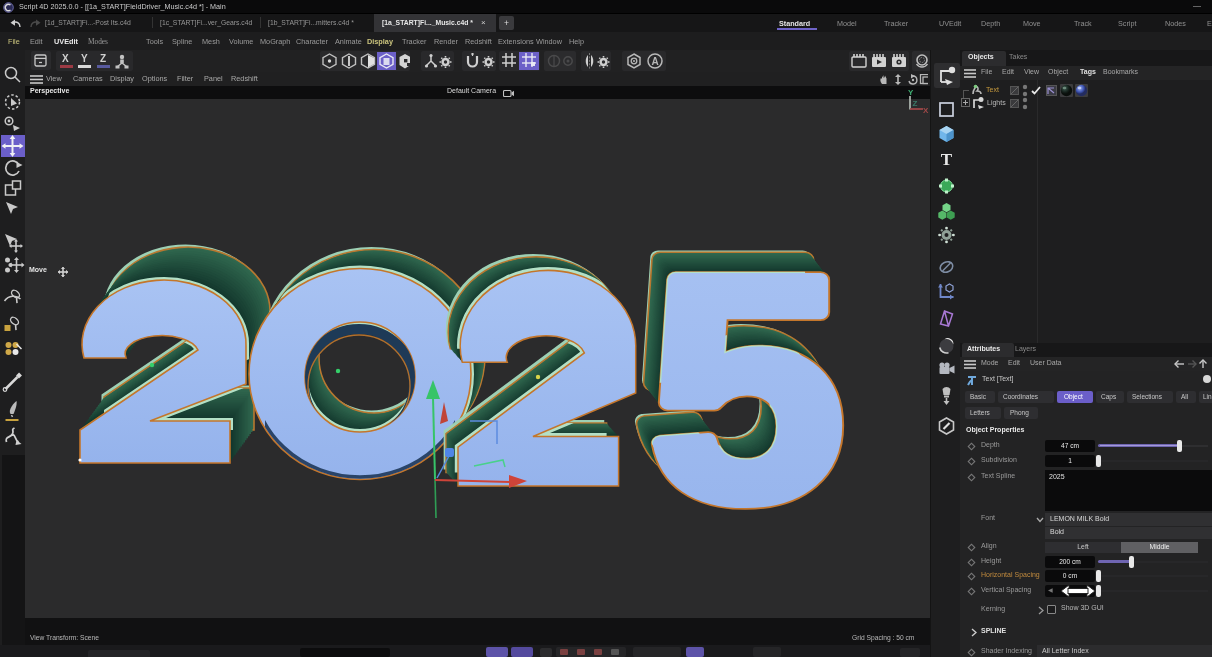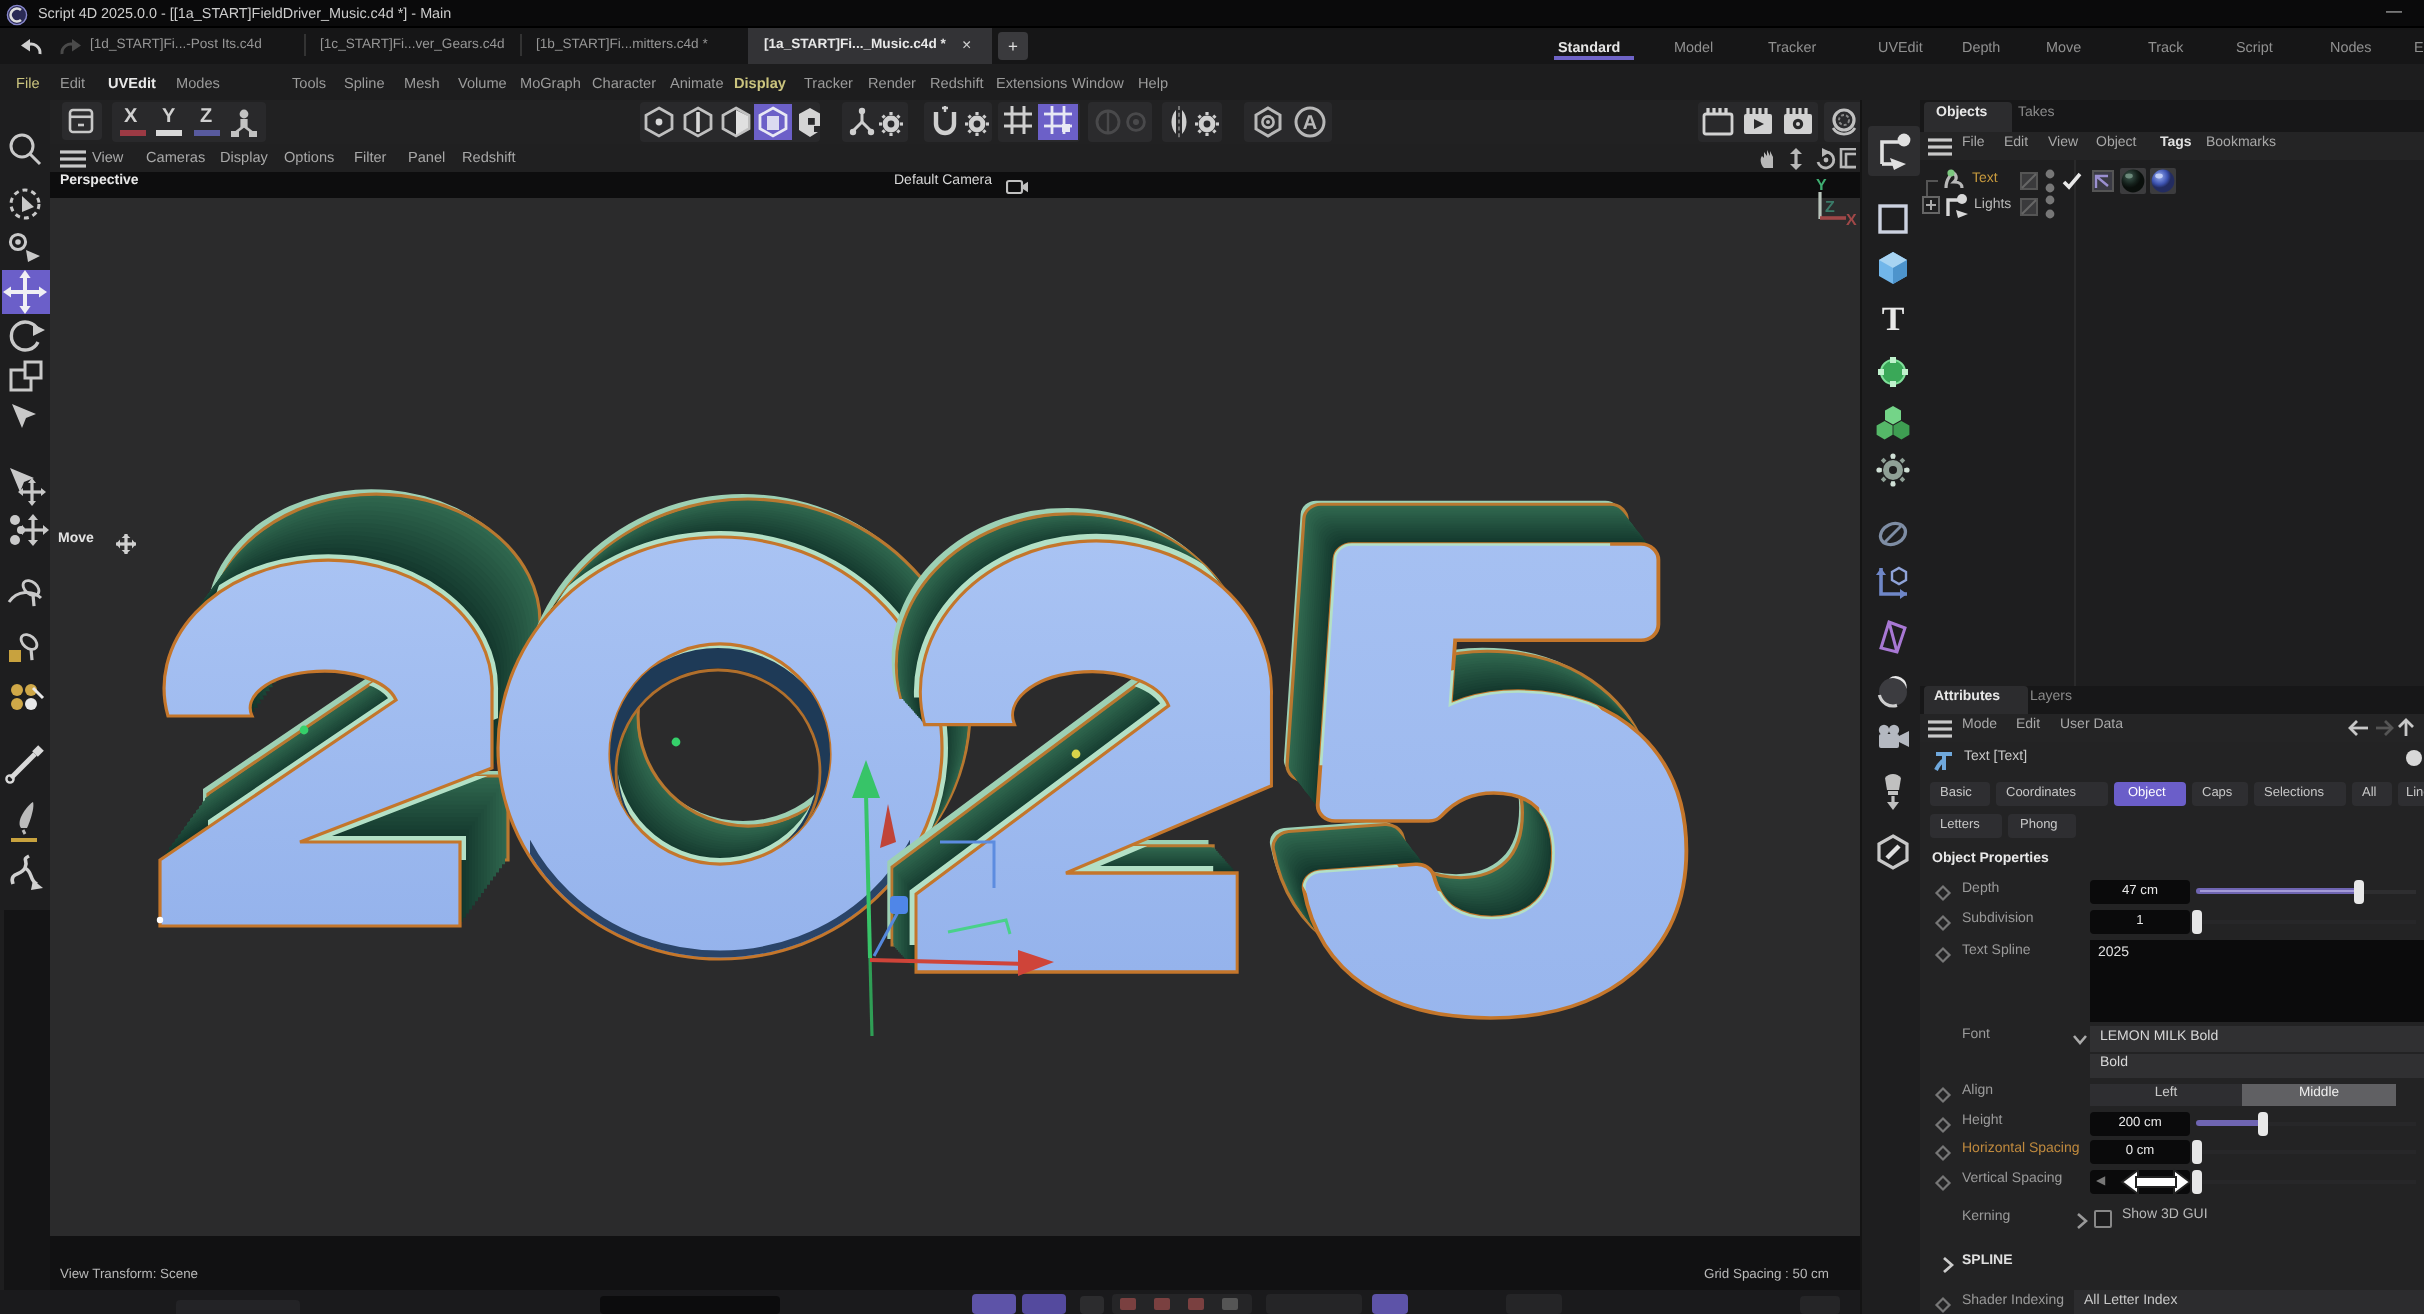--- a/index.html
+++ b/index.html
@@ -48,21 +48,21 @@
   <span class="lbl" style="left:1074px;top:5px;font-size:7.2px;color:#909090;">Track</span>
   <span class="lbl" style="left:1118px;top:5px;font-size:7.2px;color:#909090;">Script</span>
   <span class="lbl" style="left:1165px;top:5px;font-size:7.2px;color:#909090;">Nodes</span>
   <span class="lbl" style="left:1207px;top:5px;font-size:7.2px;color:#909090;">E</span>
 </div>
 
 <div class="abs" style="left:0;top:32px;width:1212px;height:18px;background:#1d1d1e;">
   <span class="lbl" style="left:8px;top:5px;font-size:7.3px;color:#cbc47e;">File</span>
   <span class="lbl" style="left:30px;top:5px;font-size:7.3px;color:#9b9b9b;">Edit</span>
   <span class="lbl" style="left:54px;top:5px;font-size:7.3px;color:#e9e9e9;font-weight:bold;">UVEdit</span>
-  <span class="lbl" style="left:88px;top:5px;font-size:7.3px;color:#9b9b9b;">Modes</span>
+  <span class="lbl" style="left:88px;top:5px;font-size:7.3px;color:#9b9b9b;font-family:Liberation Serif, serif;">Modes</span>
   <span class="lbl" style="left:117px;top:19px;font-size:7.3px;color:#9b9b9b;">Select</span>
   <span class="lbl" style="left:146px;top:5px;font-size:7.3px;color:#9b9b9b;">Tools</span>
   <span class="lbl" style="left:172px;top:5px;font-size:7.3px;color:#9b9b9b;">Spline</span>
   <span class="lbl" style="left:202px;top:5px;font-size:7.3px;color:#9b9b9b;">Mesh</span>
   <span class="lbl" style="left:229px;top:5px;font-size:7.3px;color:#9b9b9b;">Volume</span>
   <span class="lbl" style="left:260px;top:5px;font-size:7.3px;color:#9b9b9b;">MoGraph</span>
   <span class="lbl" style="left:296px;top:5px;font-size:7.3px;color:#9b9b9b;">Character</span>
   <span class="lbl" style="left:335px;top:5px;font-size:7.3px;color:#9b9b9b;">Animate</span>
   <span class="lbl" style="left:367px;top:5px;font-size:7.3px;color:#cbc47e;font-weight:bold;">Display</span>
   <span class="lbl" style="left:402px;top:5px;font-size:7.3px;color:#9b9b9b;">Tracker</span>

